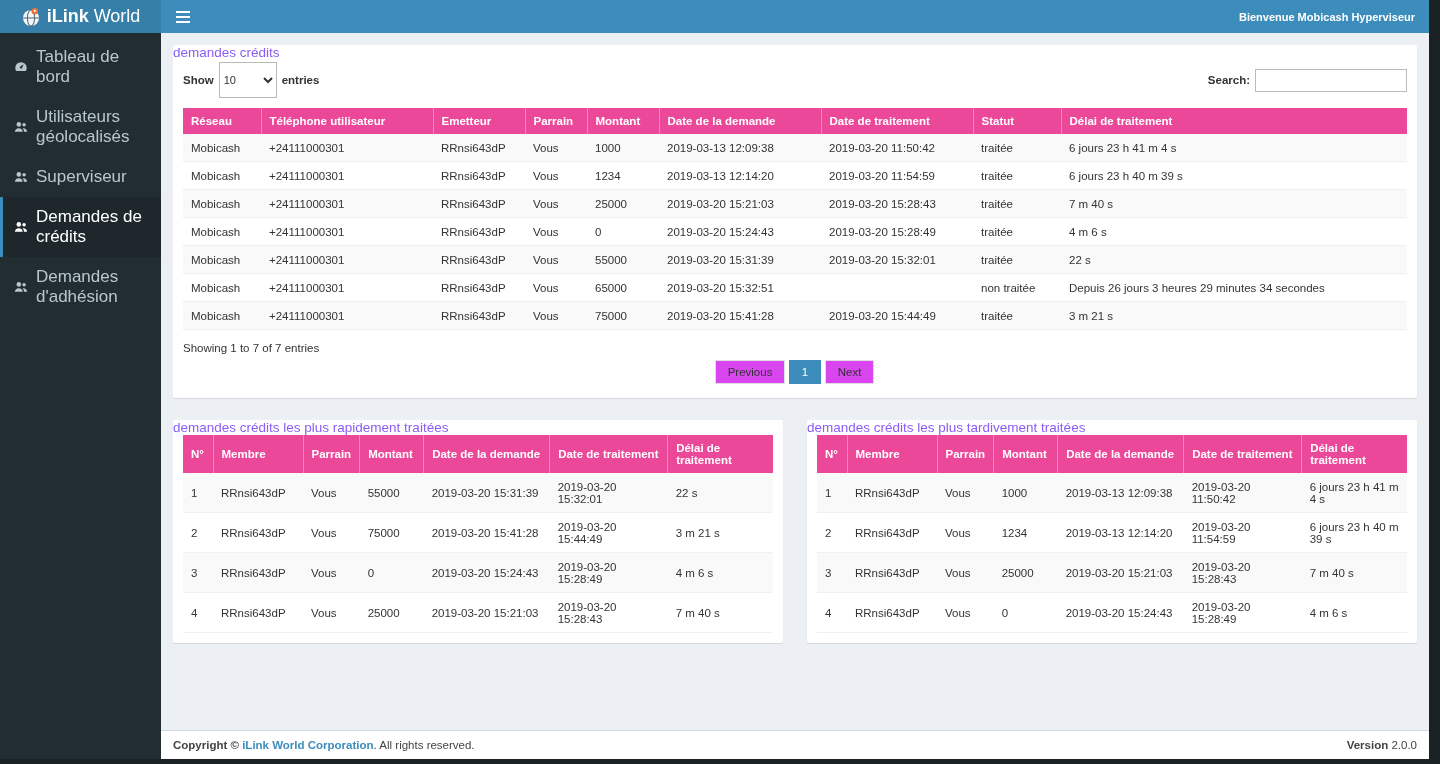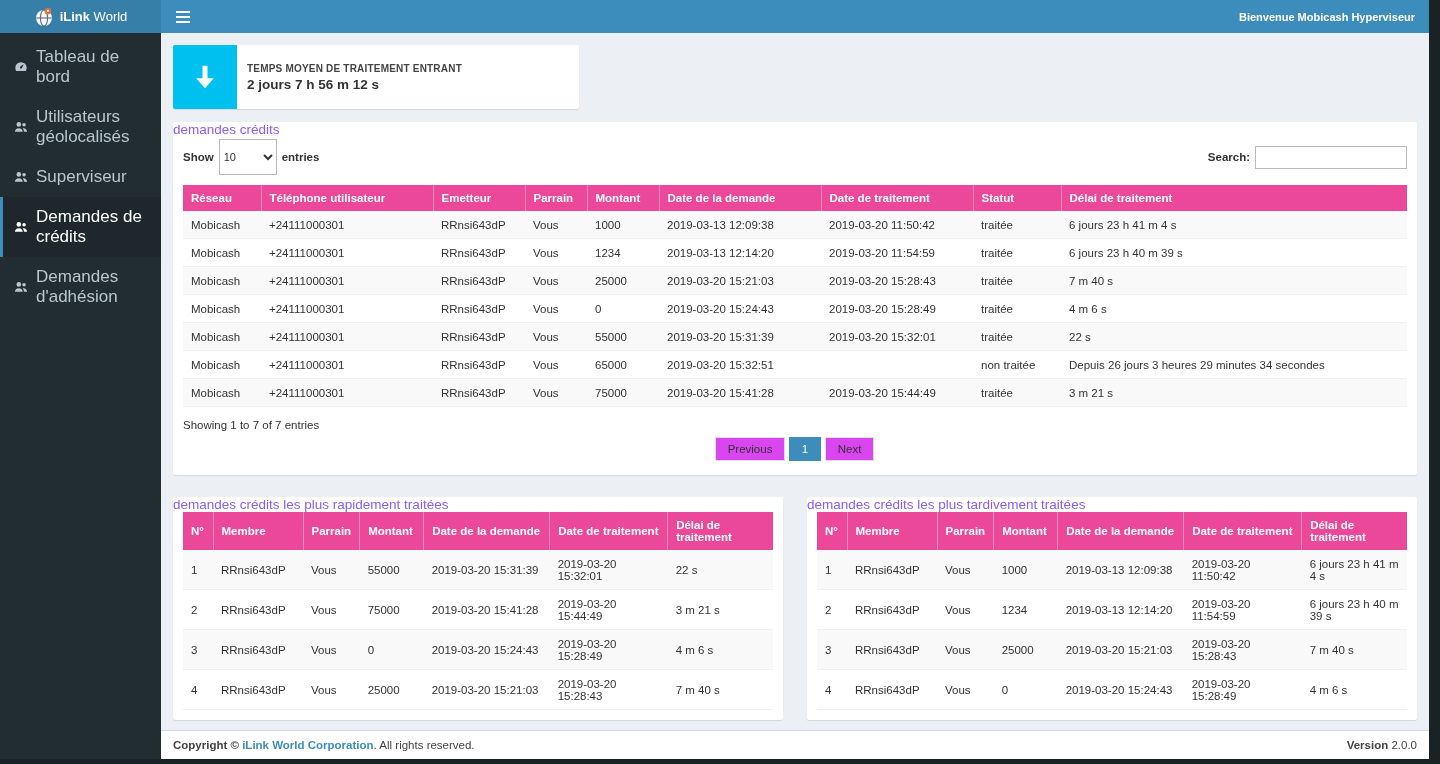--- a/index.html
+++ b/index.html
@@ -6,21 +6,21 @@
   html,body { margin:0; padding:0; }
   body {
     background:#1a2226;
     font-family:"Liberation Sans", sans-serif;
     color:#333;
   }
   .app { width:1429px; height:759px; display:flex; flex-direction:column; overflow:hidden; background:#ecf0f5; }
 
   
   .main-header { height:33px; display:flex; flex:0 0 33px; }
-  .logo { width:161px; background:#367fa9; color:#fff; display:flex; align-items:center; justify-content:center; gap:6px; font-size:13px; cursor:pointer; }
+  .logo { width:161px; background:#367fa9; color:#fff; display:flex; align-items:center; justify-content:center; gap:6px; font-size:18px; cursor:pointer; }
   .logo b { font-weight:bold; }
   .logo .light { font-weight:300; }
   .navbar { flex:1; background:#3c8dbc; display:flex; align-items:center; }
   .sidebar-toggle { padding:0 15px; height:100%; display:flex; align-items:center; cursor:pointer; }
   .hamburger { display:flex; flex-direction:column; gap:3px; }
   .hamburger i { display:block; width:14px; height:2px; background:#fff; }
   .navbar-right { margin-left:auto; padding-right:14px; color:#fff; font-size:11px; font-weight:bold; }
 
   
   .body-row { flex:1; display:flex; min-height:0; }
@@ -165,31 +165,20 @@
               <path d="M10.8 9.4c2.3.2 4.2 1.6 4.2 4.1h-3.6c0-1.7-.6-3.1-1.7-4z"></path>
             </svg>
           <span>Demandes d'adhésion</span>
         </li>
       </ul>
     </aside>
 
     <div class="main-col">
       <div class="content">
 
-        <div class="info-box">
-          <span class="info-box-icon">
-            <svg width="30" height="30" viewBox="0 0 24 24">
-                <path d="M10 3h4v10h5l-7 8-7-8h5z" fill="#fff"></path>
-              </svg>
-          </span>
-          <div class="info-box-content">
-            <span class="info-box-text">TEMPS MOYEN DE TRAITEMENT ENTRANT</span>
-            <span class="info-box-number">2 jours 7 h 56 m 12 s</span>
-          </div>
-        </div>
 
         <div class="box">
           <div class="box-header">demandes crédits</div>
           <div class="box-body">
             <div class="dt-controls">
               <div class="dt-length">
                 <label>
                   <span>Show</span>
                   <select><option>10</option></select>
                   <span>entries</span>

